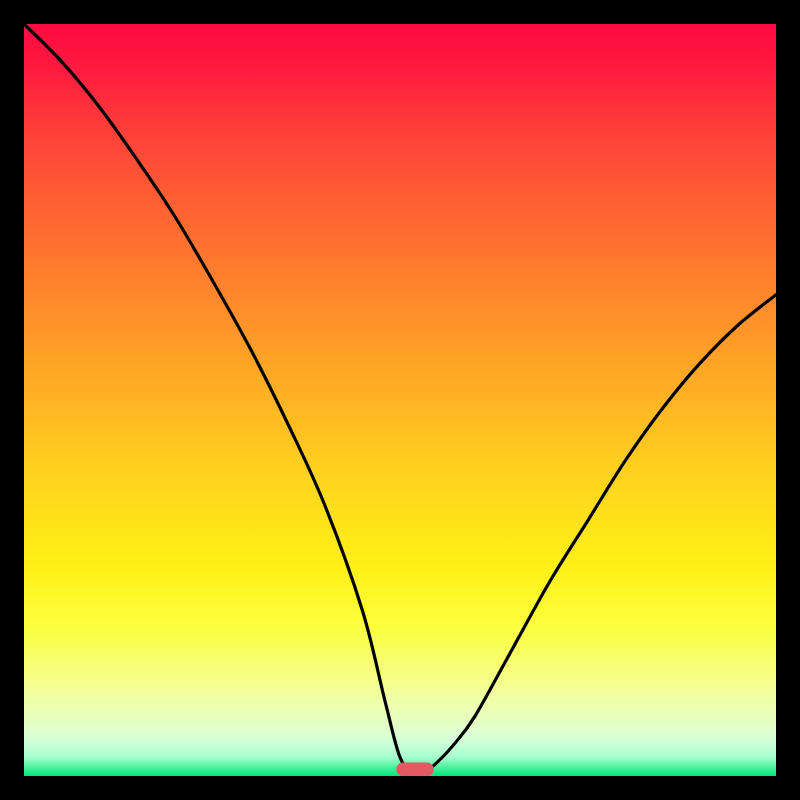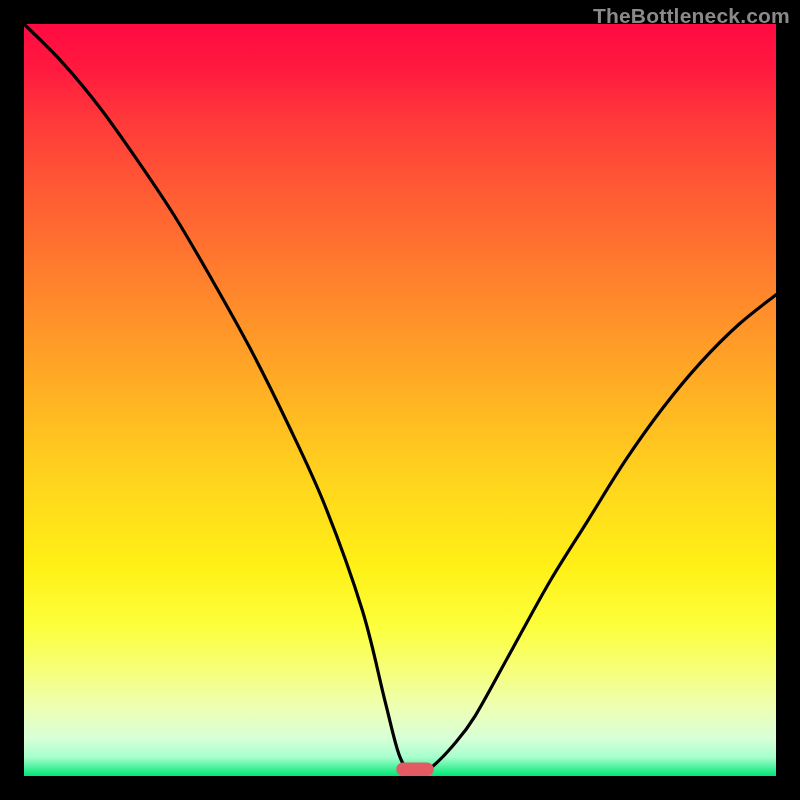--- a/index.html
+++ b/index.html
@@ -78,14 +78,13 @@
 <body>
 
 <div class="container">
   <div class="plot-area">
     <div class="gradient-bg"></div>
     <svg class="curve-svg" viewBox="0 0 100 100" preserveAspectRatio="none">
       <path class="curve" d="M 0.00 0.00 C 0.83 0.83, 3.33 3.17, 5.00 5.00 C 6.67 6.83, 8.33 8.83, 10.00 11.00 C 11.67 13.17, 13.33 15.58, 15.00 18.00 C 16.67 20.42, 18.33 22.83, 20.00 25.50 C 21.67 28.17, 23.33 31.08, 25.00 34.00 C 26.67 36.92, 28.33 39.83, 30.00 43.00 C 31.67 46.17, 33.33 49.50, 35.00 53.00 C 36.67 56.50, 38.33 59.83, 40.00 64.00 C 41.67 68.17, 43.67 73.67, 45.00 78.00 C 46.33 82.33, 47.17 86.75, 48.00 90.00 C 48.83 93.25, 49.33 95.83, 50.00 97.50 C 50.67 99.17, 51.33 99.75, 52.00 100.00 C 52.67 100.25, 53.17 99.67, 54.00 99.00 C 54.83 98.33, 56.00 97.17, 57.00 96.00 C 58.00 94.83, 58.67 94.17, 60.00 92.00 C 61.33 89.83, 63.33 86.00, 65.00 83.00 C 66.67 80.00, 68.33 76.83, 70.00 74.00 C 71.67 71.17, 73.33 68.67, 75.00 66.00 C 76.67 63.33, 78.33 60.50, 80.00 58.00 C 81.67 55.50, 83.33 53.17, 85.00 51.00 C 86.67 48.83, 88.33 46.83, 90.00 45.00 C 91.67 43.17, 93.33 41.50, 95.00 40.00 C 96.67 38.50, 99.17 36.67, 100.00 36.00" vector-effect="non-scaling-stroke"></path>
       <rect class="marker" rx="0.9" ry="0.9" x="49.50" y="98.20" width="5" height="1.8"></rect>
     </svg>
   </div>
-  <div class="watermark">TheBottleneck.com</div>
 </div>
 
 </body></html>

